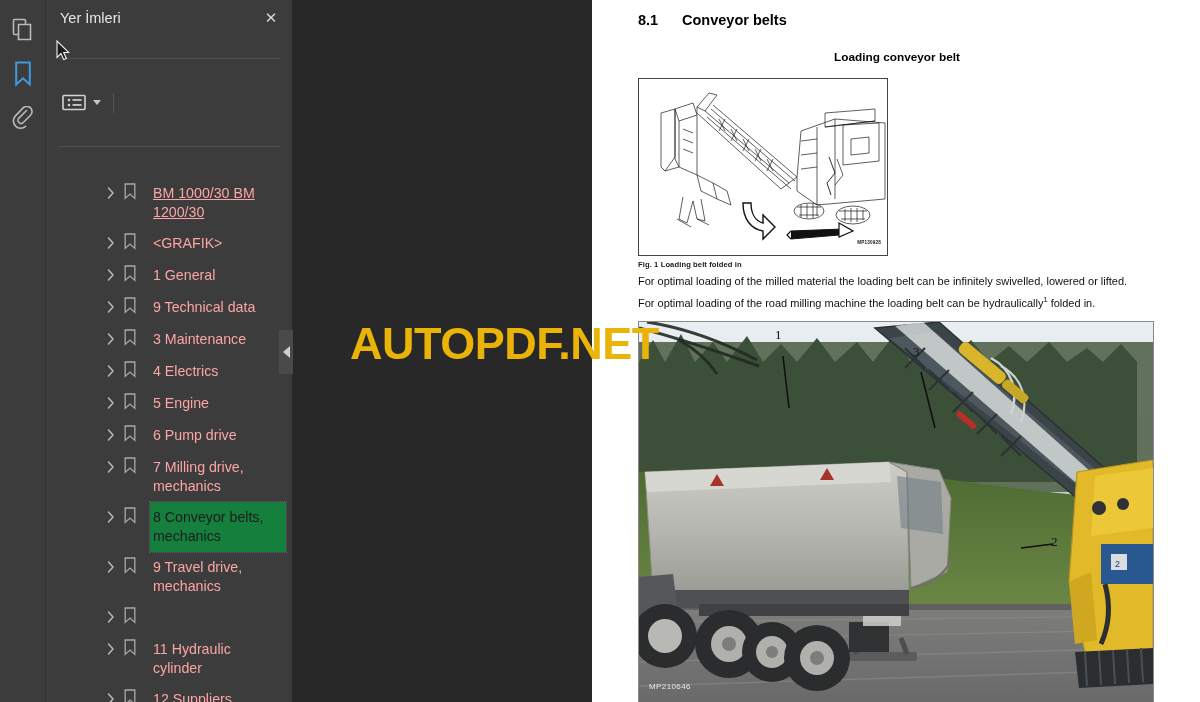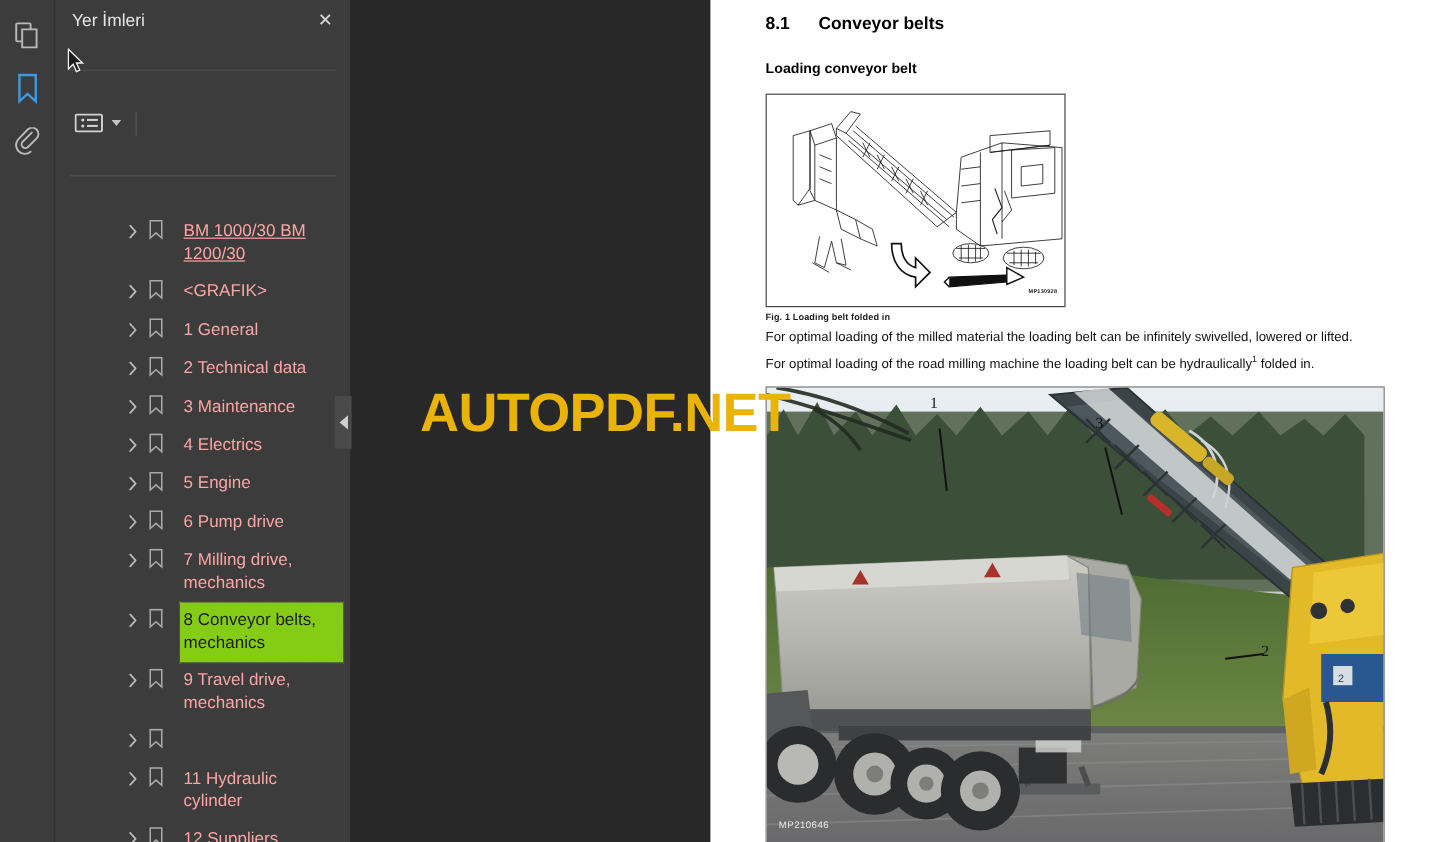--- a/index.html
+++ b/index.html
@@ -119,21 +119,21 @@
     color: #fca5a5;
     font-size: 14.2px;
     line-height: 19px;
     padding: 6px 3px 6px 3px;
     max-width: 180px;
   }
   .tree-row.first .tree-label {
     text-decoration: underline;
   }
   .tree-row.selected .tree-label {
-    background: #84cc16;
+    background: #15803d;
     color: #1c1c1c;
     outline: 1px dotted #5a5a5a;
   }
 
   
   .collapse-handle {
     position: absolute;
     right: -1px;
     top: 330px;
     width: 14px; height: 44px;
@@ -173,20 +173,21 @@
     font-weight: bold;
     color: #000;
     font-size: 14.5px;
   }
   .sec-num { width: 44px; flex: 0 0 44px; }
   .sub-head {
     margin-top: 22px;
     font-weight: bold;
     font-size: 11.8px;
     color: #000;
+    text-align: center;
   }
 
   .fig1-frame {
     margin-top: 14px;
     width: 250px; height: 178px;
     border: 1px solid #444;
     background: #fff;
     position: relative;
     overflow: hidden;
   }
@@ -342,21 +343,21 @@
         </div>
         <div class="tree-row">
           <span class="chev">
             <svg width="8" height="12" viewBox="0 0 8 12" fill="none">
               <path d="M1.5 1 L6 6 L1.5 11" stroke="#b9b9b9" stroke-width="1.5" stroke-linecap="round" stroke-linejoin="round"></path>
             </svg>
           </span>
           <span class="bm-icon"><svg width="12" height="17" viewBox="0 0 12 17" fill="none">
               <path d="M1.2 1h9.6v14.4l-4.8-4.3-4.8 4.3z" stroke="#a9a9a9" stroke-width="1.3" fill="none"></path>
             </svg></span>
-          <span class="tree-label">2 Technical data</span>
+          <span class="tree-label">9 Technical data</span>
         </div>
         <div class="tree-row">
           <span class="chev">
             <svg width="8" height="12" viewBox="0 0 8 12" fill="none">
               <path d="M1.5 1 L6 6 L1.5 11" stroke="#b9b9b9" stroke-width="1.5" stroke-linecap="round" stroke-linejoin="round"></path>
             </svg>
           </span>
           <span class="bm-icon"><svg width="12" height="17" viewBox="0 0 12 17" fill="none">
               <path d="M1.2 1h9.6v14.4l-4.8-4.3-4.8 4.3z" stroke="#a9a9a9" stroke-width="1.3" fill="none"></path>
             </svg></span>

